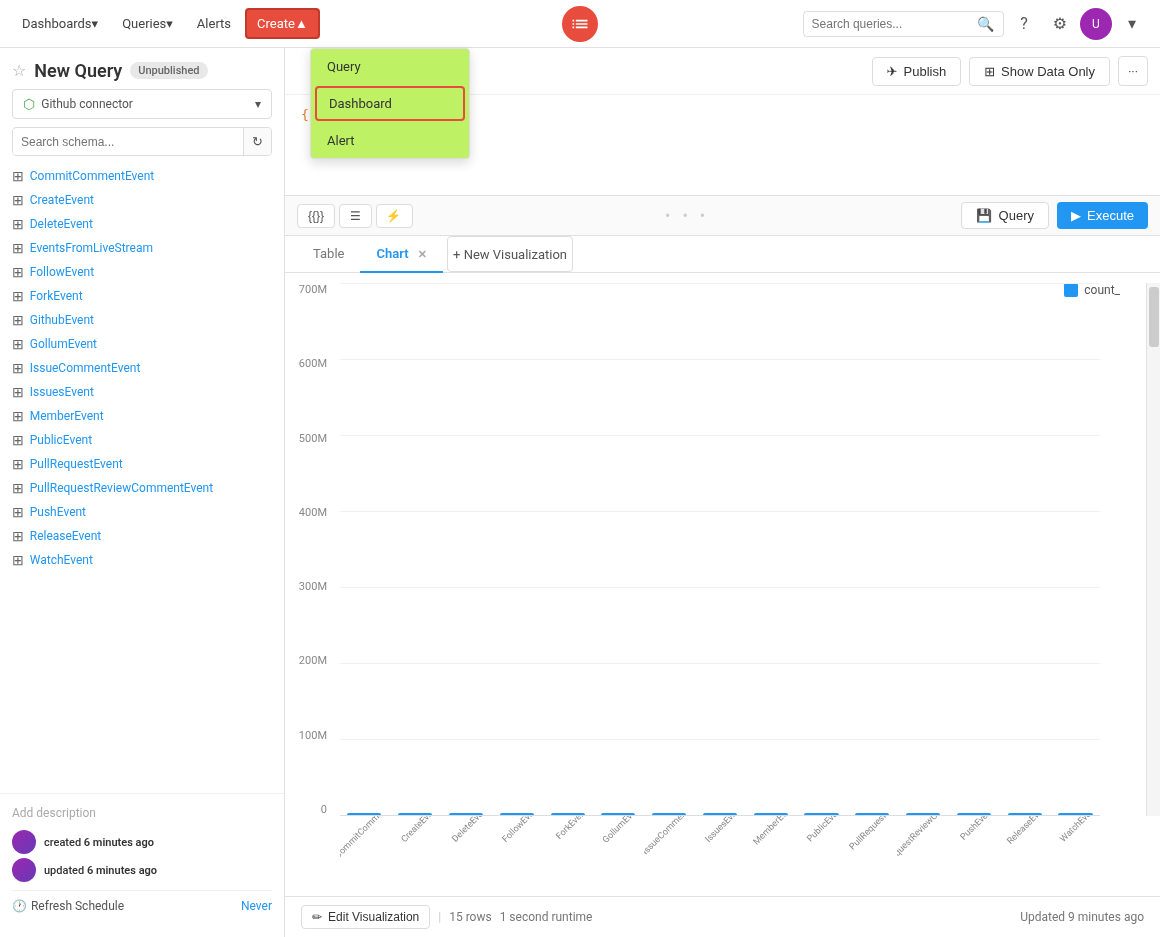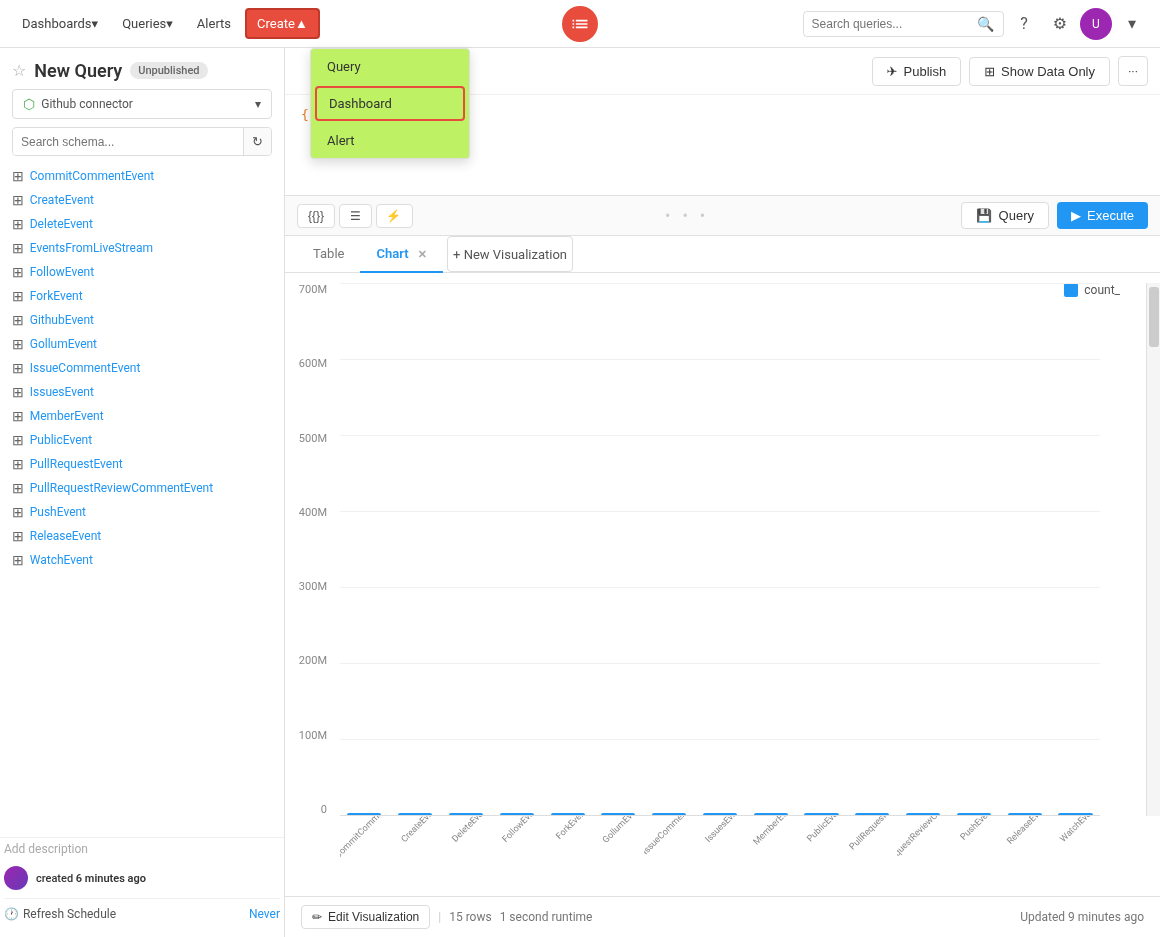--- a/index.html
+++ b/index.html
@@ -41,21 +41,21 @@
     .unpublished-badge { background: #e8e8e8; color: #666; font-size: 11px; padding: 2px 8px; border-radius: 10px; font-weight: 500; }
     .connector-select { margin: 0 12px 8px; display: flex; align-items: center; border: 1px solid #ddd; border-radius: 4px; padding: 6px 10px; cursor: pointer; font-size: 12px; color: #555; gap: 6px; }
     .connector-icon { color: #4CAF50; font-size: 14px; }
     .connector-label { flex: 1; }
     .schema-search { display: flex; align-items: center; margin: 0 12px 8px; border: 1px solid #ddd; border-radius: 4px; overflow: hidden; }
     .schema-search input { flex: 1; border: none; outline: none; padding: 6px 8px; font-size: 12px; color: #555; }
     .schema-refresh { padding: 6px 8px; cursor: pointer; color: #555; border-left: 1px solid #ddd; background: #fafafa; }
     .schema-list { flex: 1; overflow-y: auto; padding: 0 12px; }
     .schema-item { display: flex; align-items: center; gap: 6px; padding: 4px 0; cursor: pointer; font-size: 12px; color: #2196F3; }
     .table-icon { font-size: 14px; color: #666; }
-    .sidebar-footer { padding: 4px; border-top: 1px solid #f0f0f0; margin-top: auto; }
+    .sidebar-footer { padding: 12px; border-top: 1px solid #f0f0f0; margin-top: auto; }
     .add-description { color: #aaa; font-size: 12px; cursor: pointer; margin-bottom: 10px; }
     .author-row { display: flex; align-items: center; gap: 8px; margin-bottom: 4px; }
     .avatar-sm { width: 24px; height: 24px; border-radius: 50%; background: linear-gradient(135deg, #9C27B0, #673AB7); display: flex; align-items: center; justify-content: center; font-size: 10px; color: #fff; }
     .author-meta { font-size: 11px; color: #999; }
     .author-meta span { color: #333; font-weight: 500; }
     .refresh-schedule { display: flex; align-items: center; justify-content: space-between; padding-top: 8px; border-top: 1px solid #f0f0f0; margin-top: 8px; }
     .refresh-label { font-size: 12px; color: #555; cursor: pointer; display: flex; align-items: center; gap: 4px; }
     .never-text { font-size: 12px; color: #2196F3; cursor: pointer; }
 
     
@@ -261,20 +261,24 @@
           <span class="table-icon">⊞</span>
           <span>WatchEvent</span>
         </div>
       </div>
 
     <div class="sidebar-footer">
       <div class="add-description">Add description</div>
       <div class="author-row">
         <div class="avatar-sm"></div>
         <div class="author-meta"><span>created</span> <span style="font-weight:600;color:#333;">6 minutes ago</span></div>
+      </div>
+      <div class="author-row">
+        <div class="avatar-sm"></div>
+        <div class="author-meta"><span>updated</span> <span style="font-weight:600;color:#333;">6 minutes ago</span></div>
       </div>
       <div class="refresh-schedule">
         <div class="refresh-label">
           <span>🕐</span>
           <span>Refresh Schedule</span>
         </div>
         <span class="never-text">Never</span>
       </div>
     </div>
   </div>

